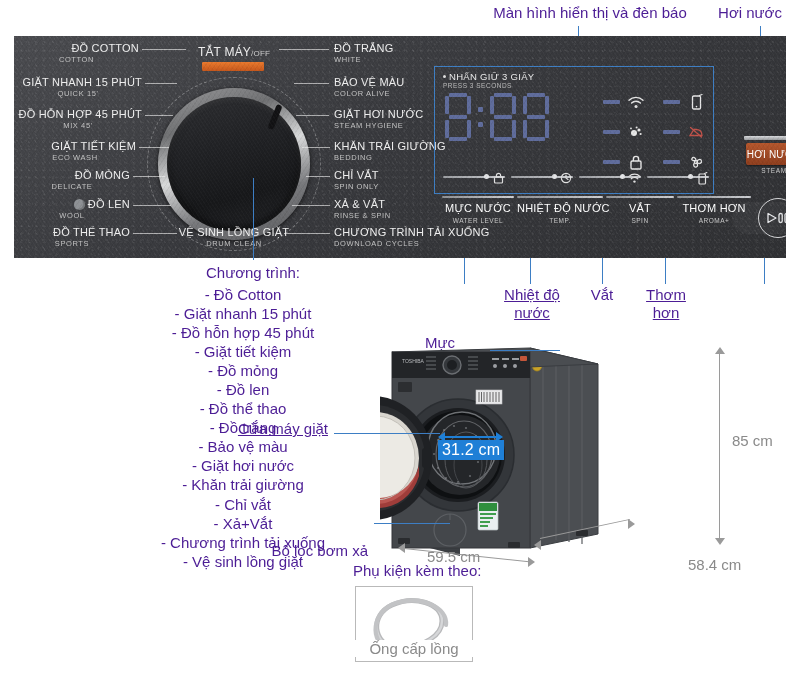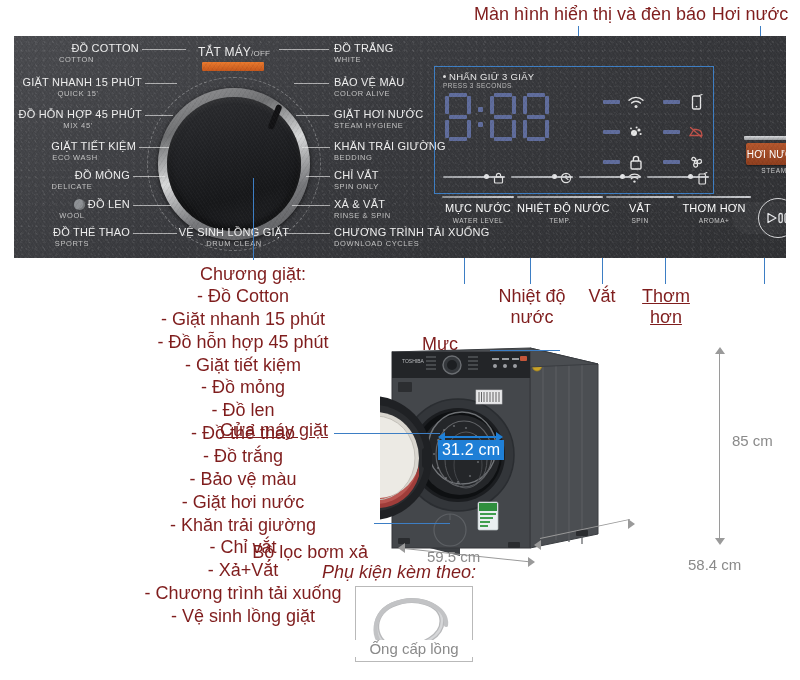--- a/index.html
+++ b/index.html
@@ -7,22 +7,22 @@
     width: 800px; height: 680px;
     background: #ffffff;
     font-family: "Liberation Sans", sans-serif;
     overflow: hidden;
   }
   #root { position: relative; width: 800px; height: 680px; }
 
   
   .callout {
     position: absolute;
-    color: #7f1d1d;
-    font-size: 18px;
+    color: #4c1d95;
+    font-size: 15px;
     line-height: 1.18;
     white-space: pre-line;
     font-family: "Liberation Sans", sans-serif;
   }
   .callout.c { text-align: center; }
   .callout.r { text-align: right; }
   .callout.l { text-align: left; }
 
   .leader { position: absolute; background: #3d7ec4; }
   .leader.v { width: 1px; }
@@ -483,27 +483,27 @@
   <div class="leader v" style="left:253px; top:178px; height:82px;"></div>
 
   <div class="leader v" style="left:464px; top:258px; height:26px;"></div>
   <div class="leader v" style="left:530px; top:258px; height:26px;"></div>
   <div class="leader v" style="left:602px; top:258px; height:26px;"></div>
   <div class="leader v" style="left:665px; top:258px; height:26px;"></div>
   <div class="leader v" style="left:764px; top:258px; height:26px;"></div>
 
   <div class="callout c" style="left:410px; top:286px; width:60px;margin-top:48px;">Mực
 nước</div>
-  <div class="callout c" style="left:497px; top:286px; width:70px;">Nhiệt độ
+  <div class="callout c" style="left:497px; top:286px; width:70px;text-decoration:underline;">Nhiệt độ
 nước</div>
   <div class="callout c" style="left:577px; top:286px; width:50px;">Vắt</div>
   <div class="callout c" style="left:637px; top:286px; width:58px;text-decoration:underline;">Thơm
 hơn</div>
 
-  <div class="callout c" style="left:133px; top:264px; width:240px;">Chương giặt:</div>
+  <div class="callout c" style="left:133px; top:264px; width:240px;">Chương trình:</div>
   <div class="callout c" style="left:113px; top:285px; width:260px; line-height:1.27;text-align:center;">- Đồ Cotton
 - Giặt nhanh 15 phút
 - Đồ hỗn hợp 45 phút
 - Giặt tiết kiệm
 - Đồ mỏng
 - Đồ len
 - Đồ thể thao
 - Đồ trắng
 - Bảo vệ màu
 - Giặt hơi nước
@@ -647,21 +647,21 @@
   <div class="dim-txt" style="left:688px; top:556px;">58.4 cm</div>
 
   <div class="leader h" style="left:490px; top:350px; width:70px;"></div>
 
   <div class="callout r" style="left:210px; top:420px; width:118px;text-decoration:underline;">Cửa máy giặt</div>
   <div class="leader h" style="left:334px; top:433px; width:106px;"></div>
 
   <div class="callout r" style="left:250px; top:510px; width:118px;margin-top:32px;">Bộ lọc bơm xả</div>
   <div class="leader h" style="left:374px; top:523px; width:76px;"></div>
 
-  <div class="callout l" style="left:322px; top:562px; width:200px;font-style:italic;">Phụ kiện kèm theo:</div>
+  <div class="callout l" style="left:353px; top:562px; width:200px;">Phụ kiện kèm theo:</div>
 
   <div id="acc-box">
     <svg width="116" height="74" viewBox="0 0 116 74">
       <g fill="none" stroke="#b8b9bb" stroke-width="5" stroke-linecap="round">
         <path d="M40,62 C16,56 14,28 36,18 C58,8 86,16 86,34 C86,50 66,58 52,60"></path>
       </g>
       <g fill="none" stroke="#d6d7d9" stroke-width="2.4" stroke-linecap="round">
         <path d="M40,62 C16,56 14,28 36,18 C58,8 86,16 86,34 C86,50 66,58 52,60"></path>
       </g>
       <g fill="none" stroke="#c2c3c5" stroke-width="4.2" stroke-linecap="round">

